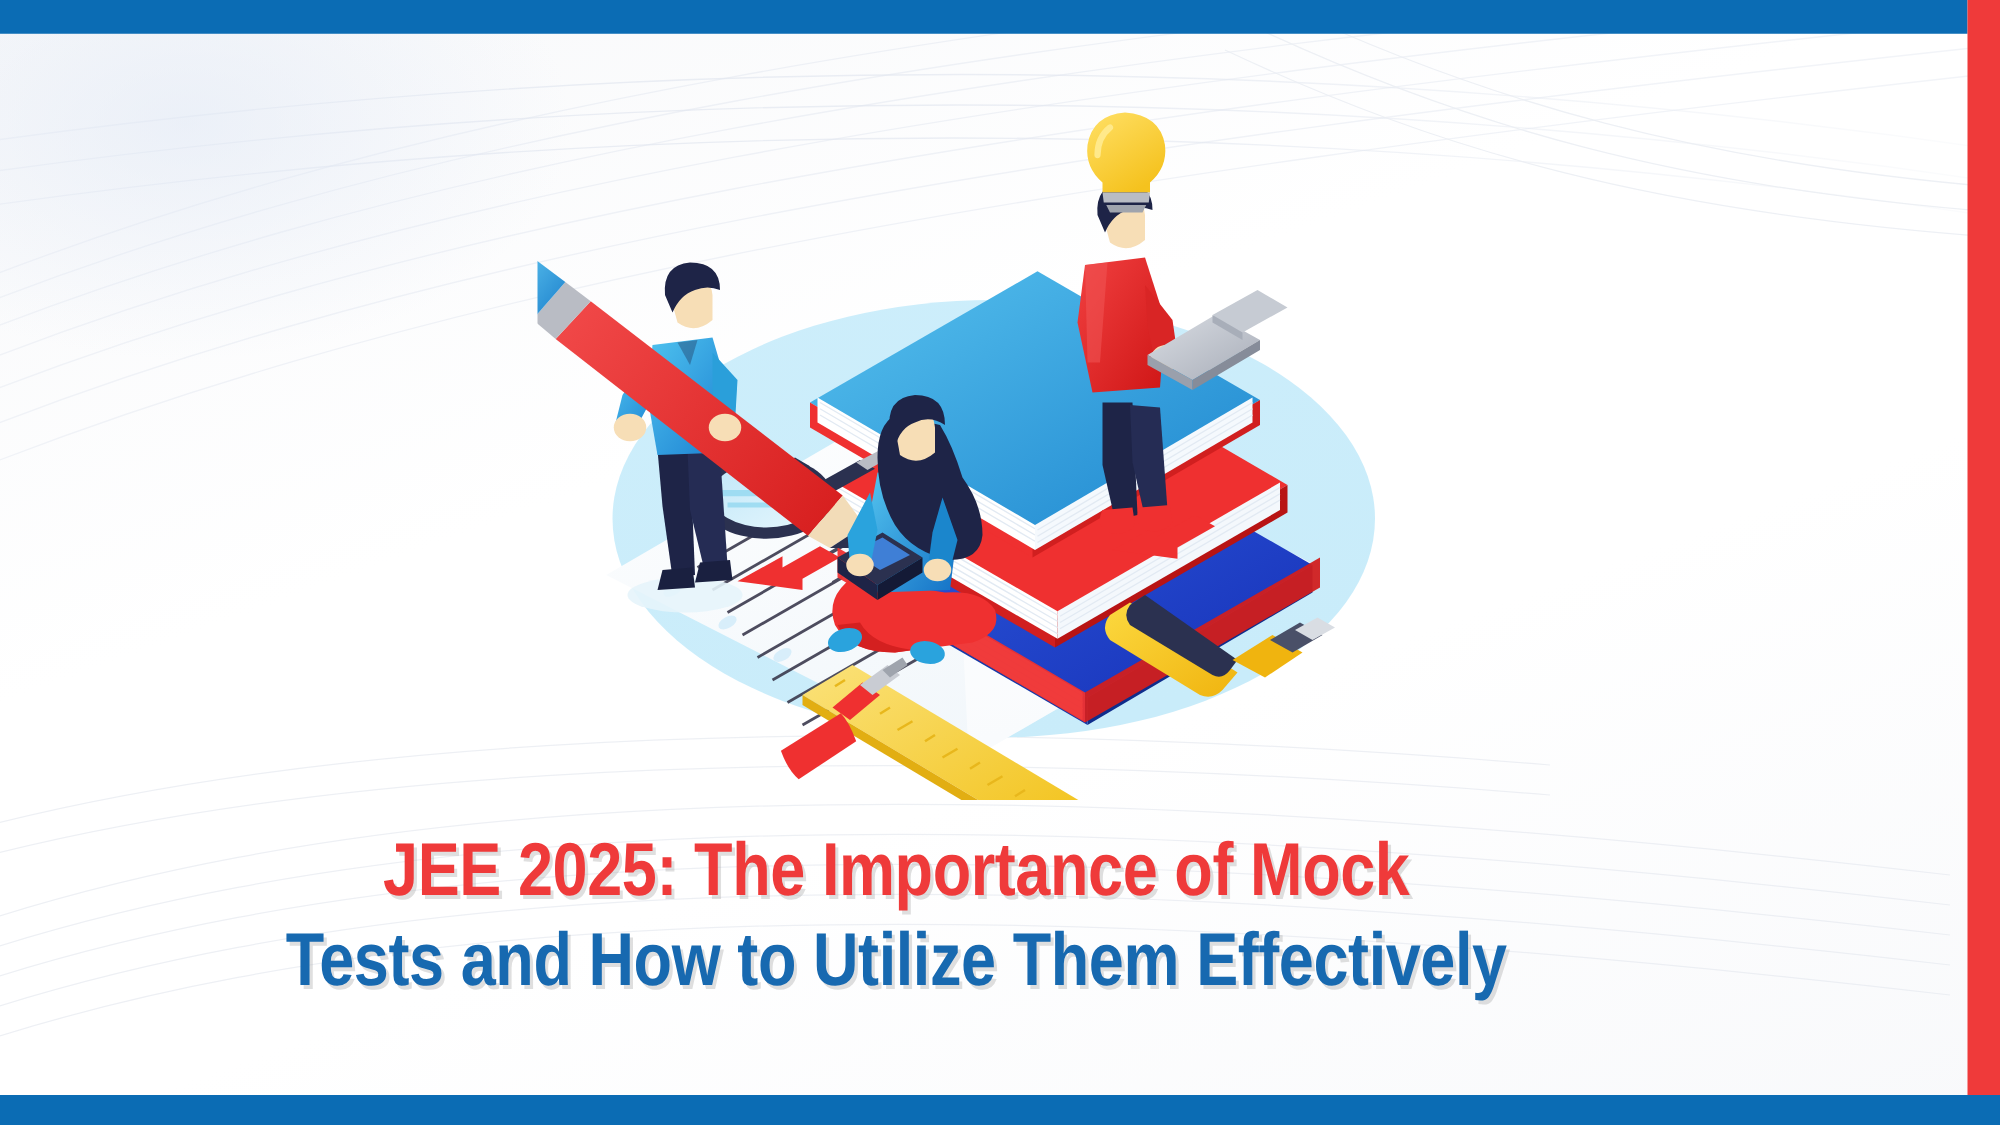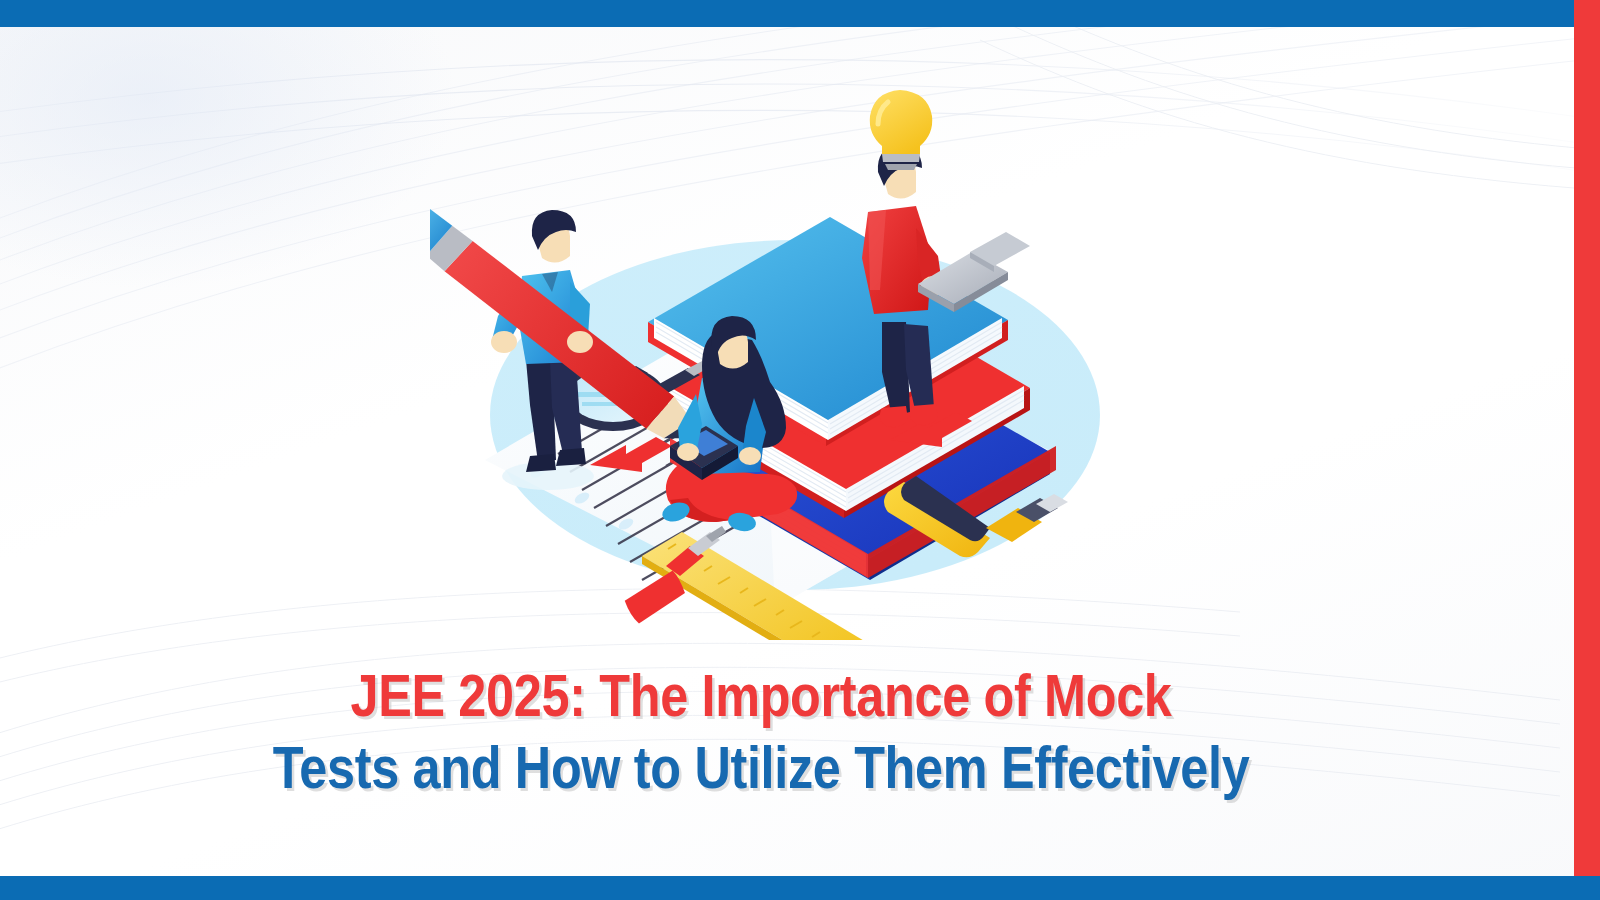--- a/index.html
+++ b/index.html
@@ -84,21 +84,20 @@
 
   
   .headline {
     position: absolute;
     left: 0;
     top: 666px;
     width: 1434px;
     text-align: center;
     line-height: 1.0;
     user-select: none;
-    padding-left: 44px;
   }
   .headline .line {
     display: block;
     font-family: "Liberation Sans Narrow", "Liberation Sans", sans-serif;
     font-weight: 700;
     font-size: 60px;
     letter-spacing: -0.4px;
     transform: scaleX(0.84);
     transform-origin: center;
     white-space: nowrap;

